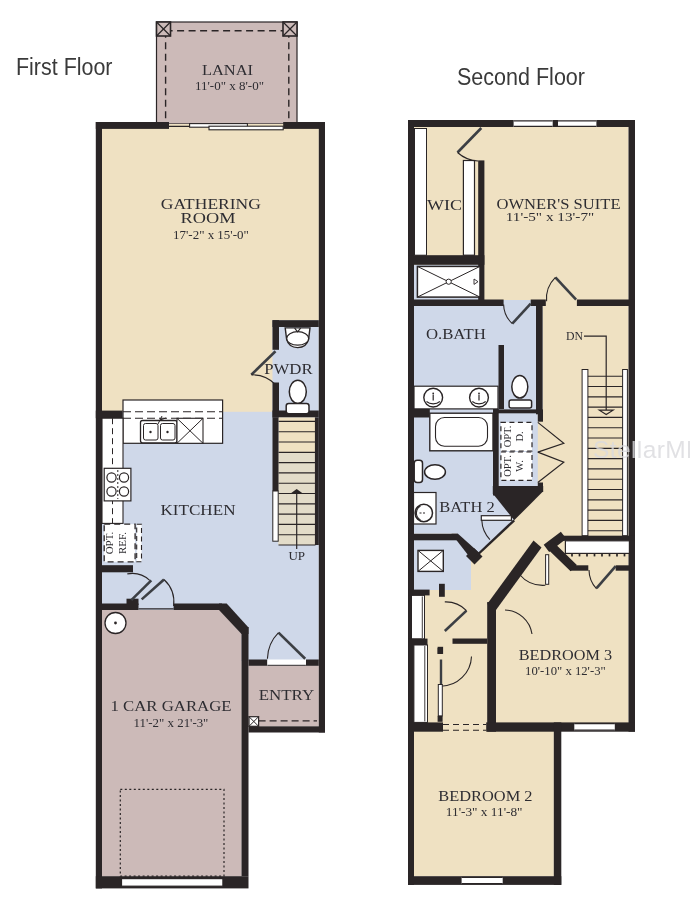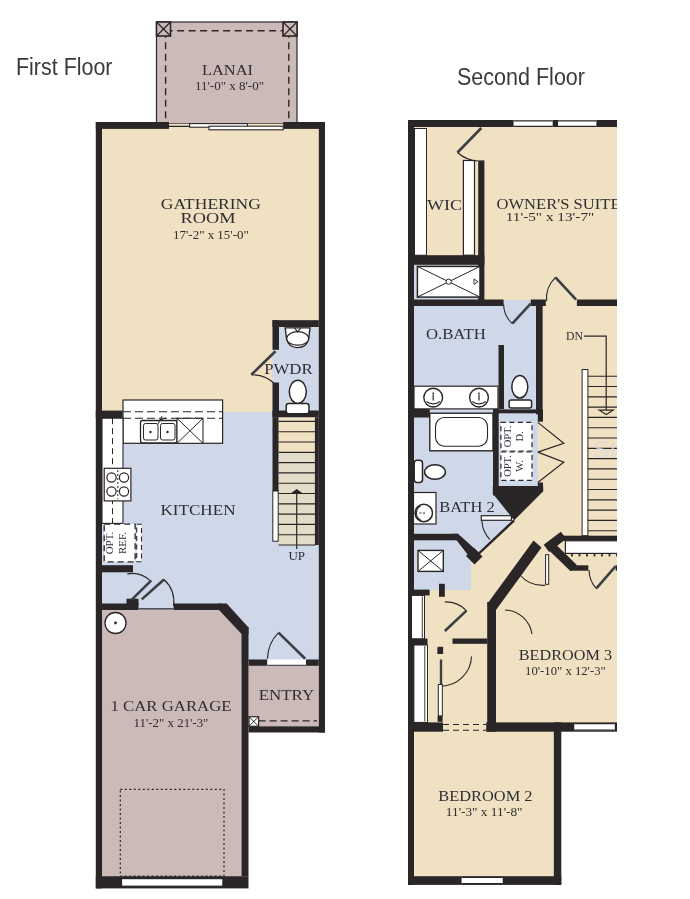--- a/index.html
+++ b/index.html
@@ -1,16 +1,16 @@
 <!DOCTYPE html>
 <html><head>
 <meta charset="utf-8">
 <style>
   html,body{margin:0;padding:0;background:#ffffff;}
-  #page{position:relative;width:617px;height:899px;background:#0ea5e9;overflow:hidden;}
+  #page{position:relative;width:690px;height:899px;background:#0ea5e9;overflow:hidden;}
   svg{display:block}
   .rm{font-family:"Liberation Serif",serif;fill:#2e2d32;}
   .ttl{font-family:"Liberation Sans",sans-serif;fill:#3a3a3a;}
 </style>
 </head>
 <body>
 <div id="page">
 <svg width="690" height="899" viewBox="0 0 690 899" xmlns="http://www.w3.org/2000/svg">
 <defs>
 </defs>

